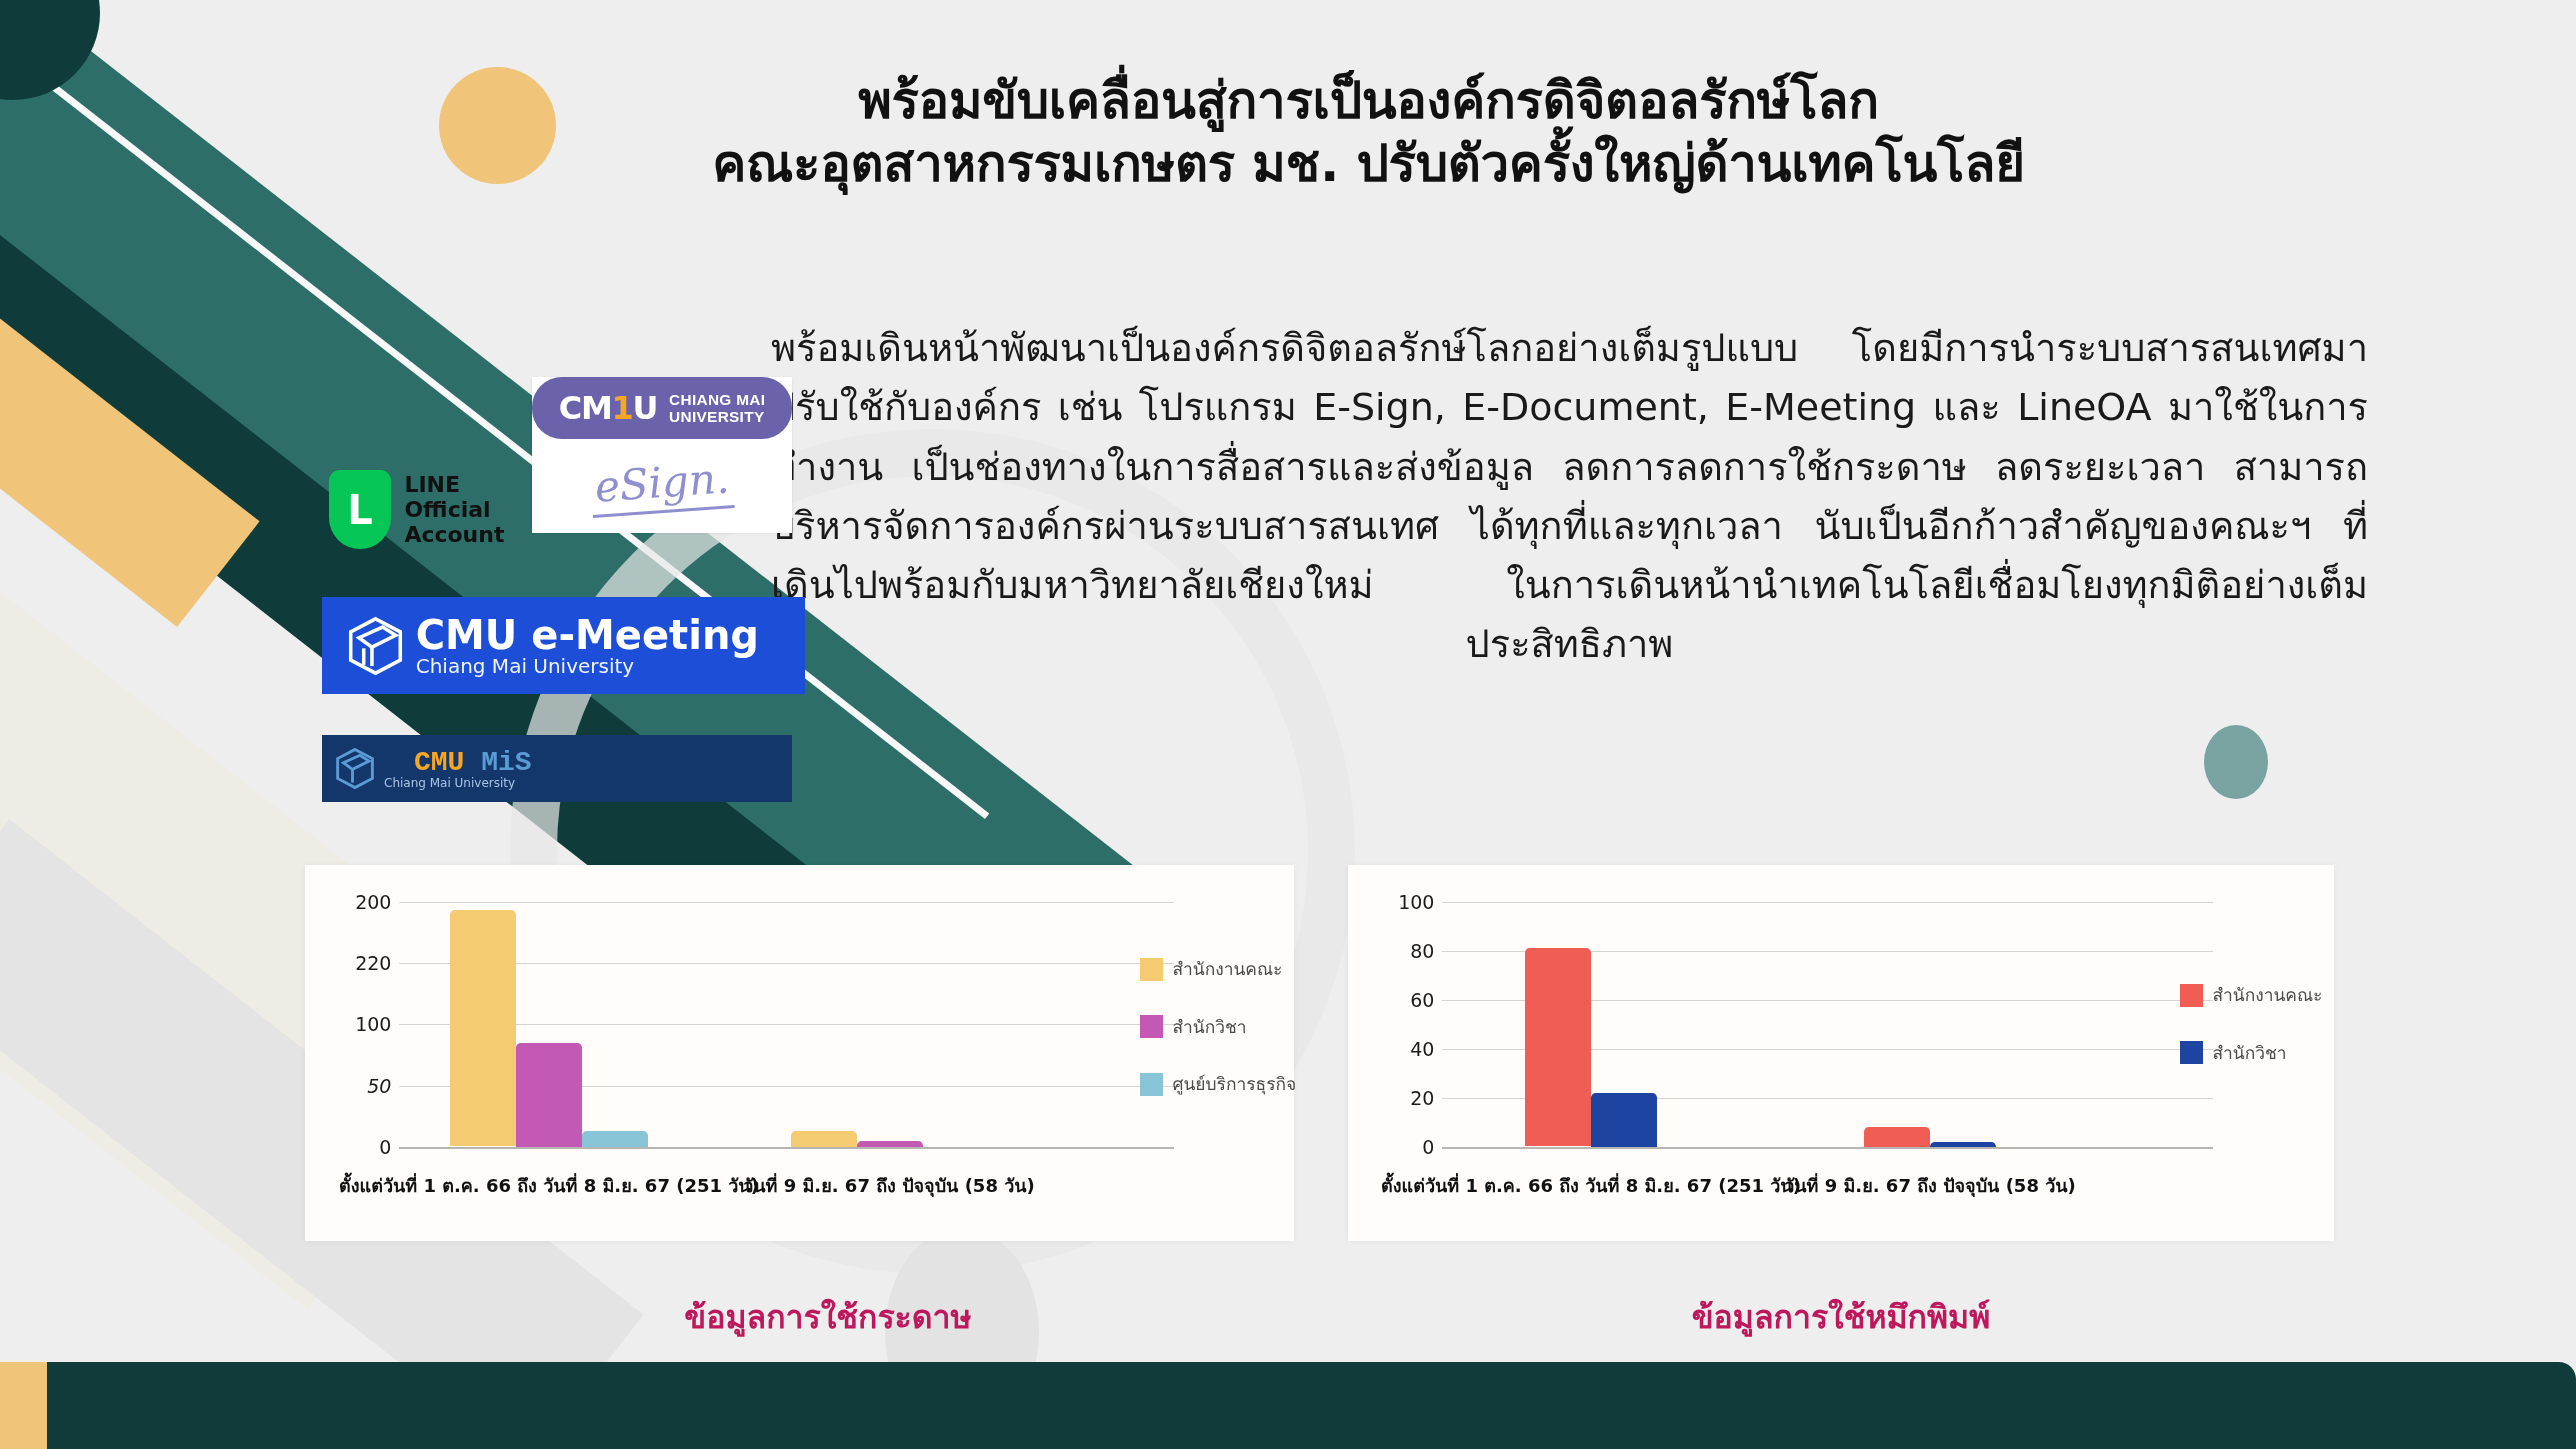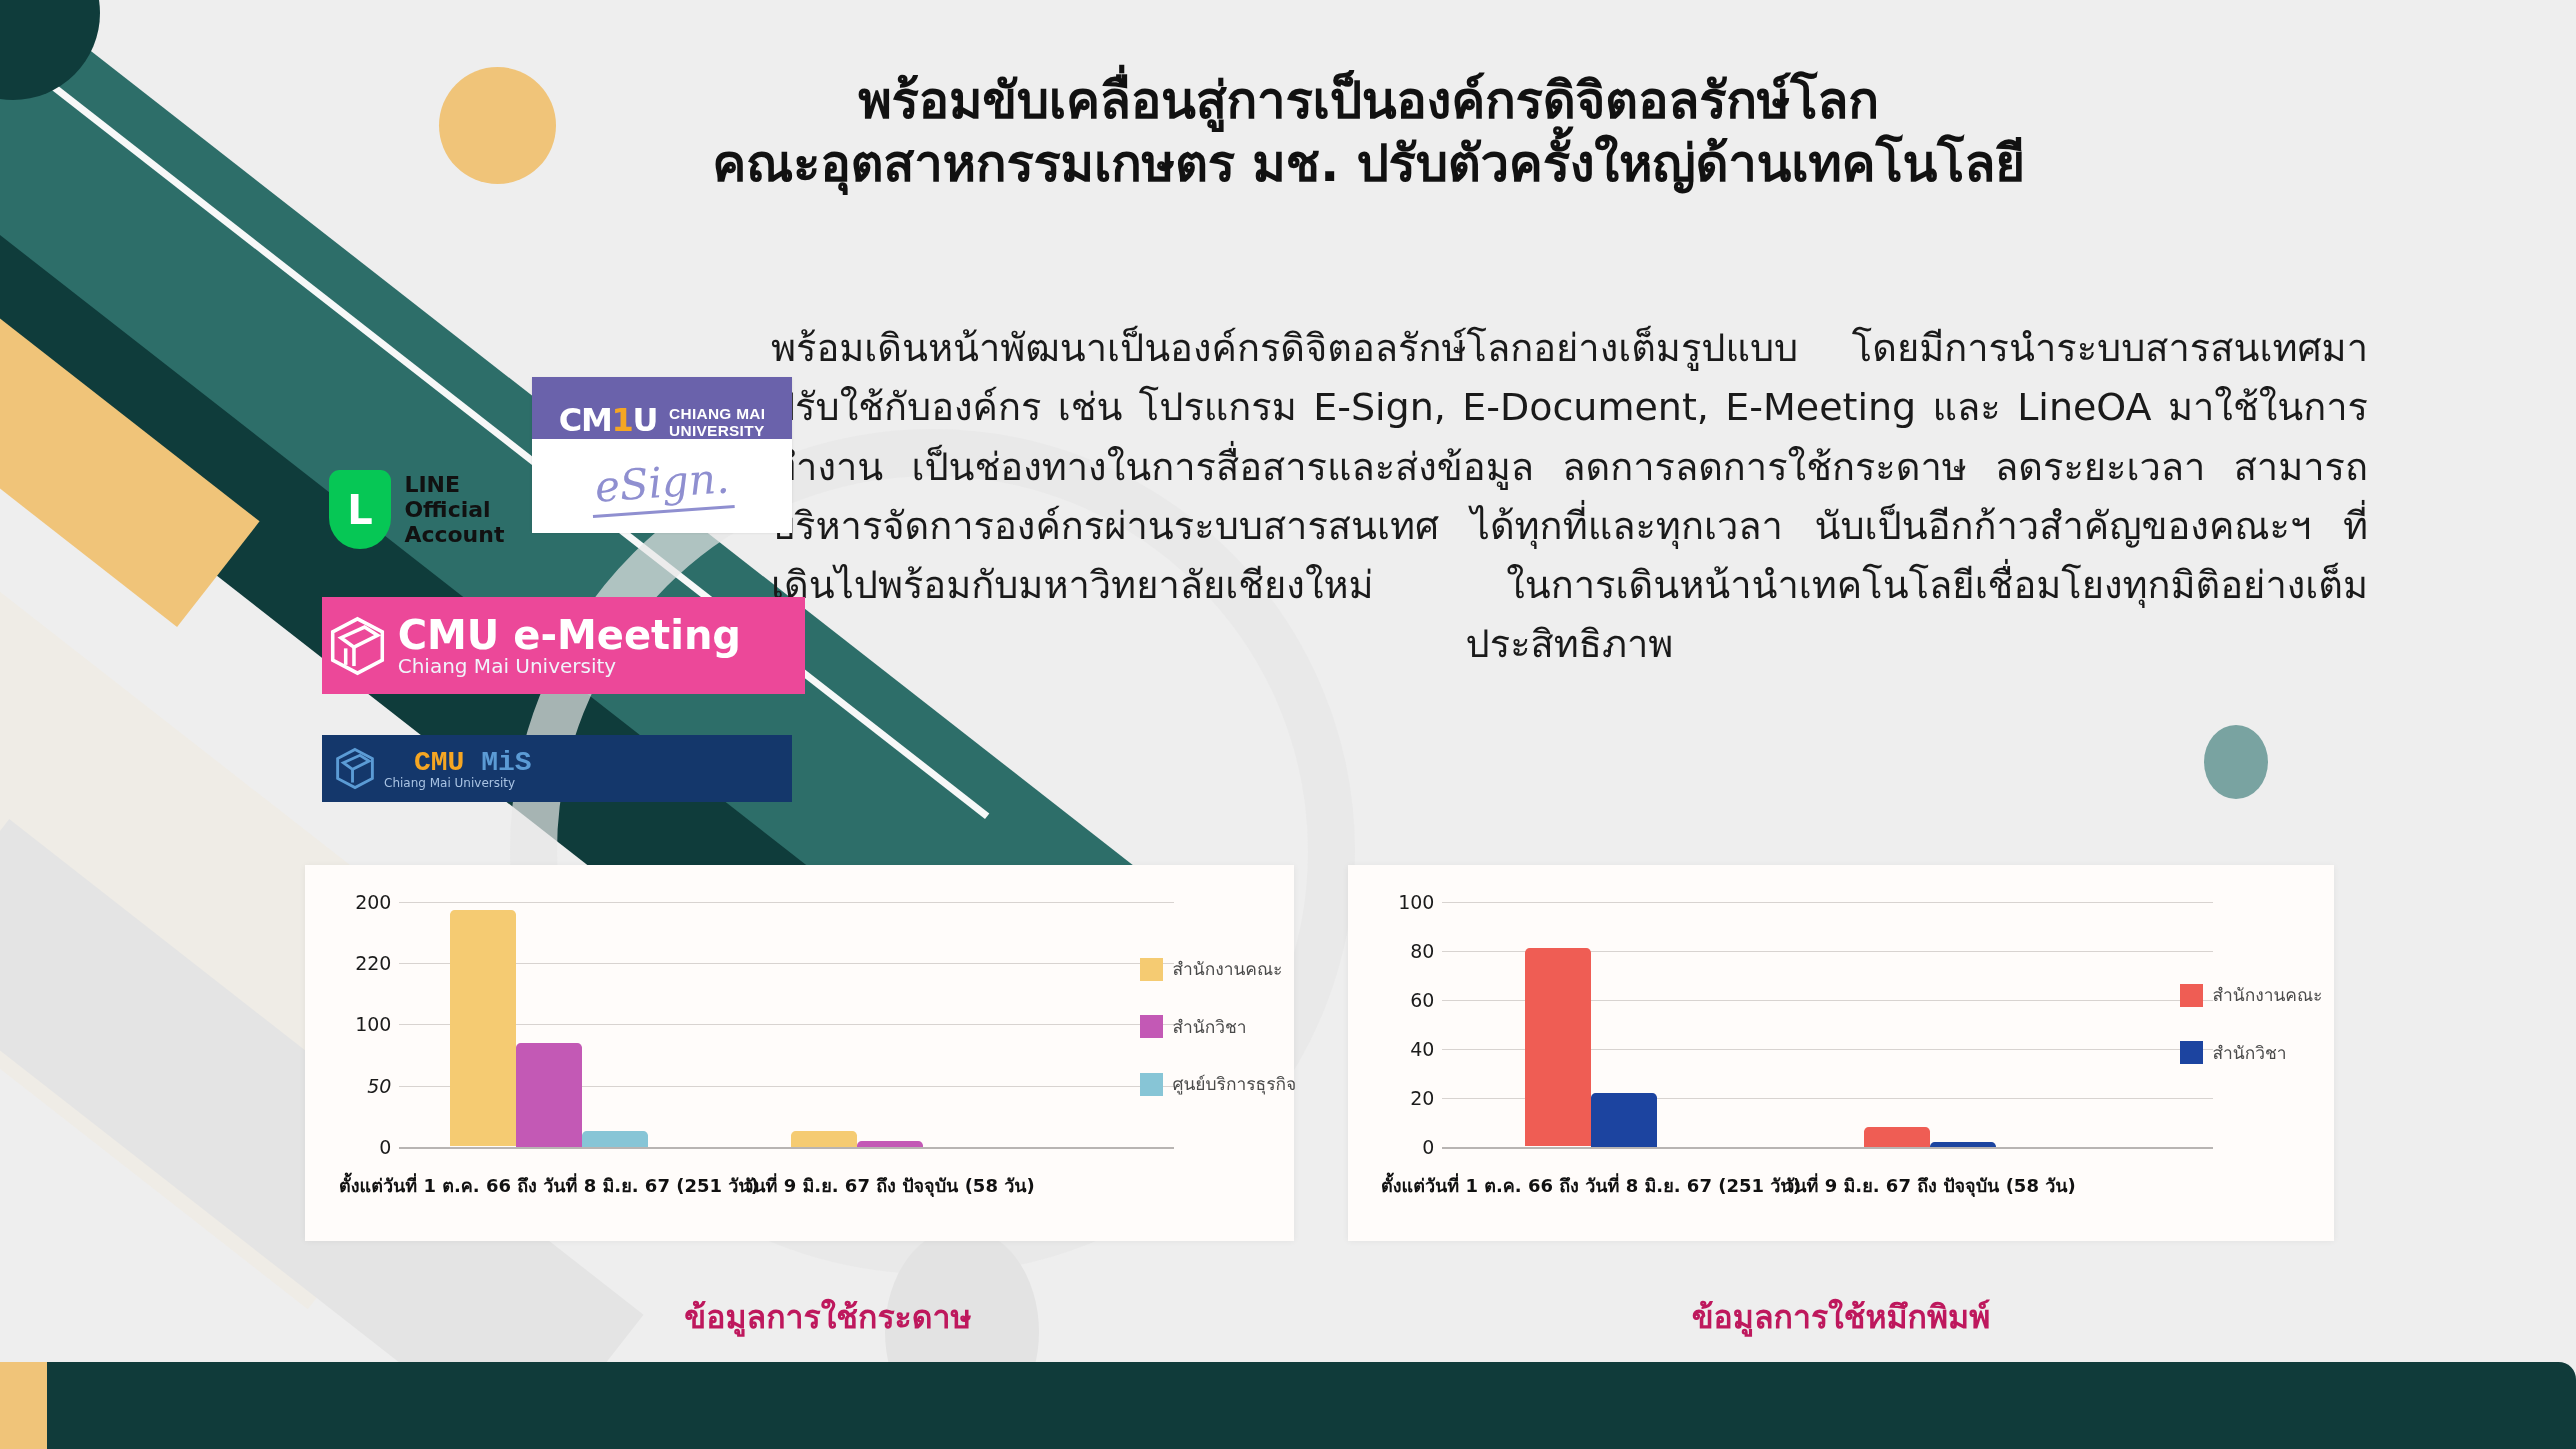--- a/index.html
+++ b/index.html
@@ -132,21 +132,21 @@
 
   
   .logo-cmu {
     position: absolute; left: 532px; top: 377px;
     width: 260px; height: 156px;
     background: #ffffff;
     box-shadow: 0 0.7px 2.7px rgba(0,0,0,.10);
   }
   .logo-cmu-top {
     height: 62px; background: #6a62ab;
-    display: flex; align-items: flex-end; justify-content: center; gap: 12px;
+    display: flex; align-items: center; justify-content: center; gap: 12px; border-radius: 30px;
   }
   .cmu-mark {
     font-family: "DejaVu Sans", sans-serif;
     font-weight: bold; font-size: 32px; color: #ffffff;
     letter-spacing: -1.3px;
   }
   .cmu-mark .one { color: #f5a623; }
   .cmu-words {
     font-family: "Liberation Sans", sans-serif;
     font-weight: bold; font-size: 15.4px; color: #ffffff;
@@ -181,23 +181,23 @@
   }
   .line-words {
     font-family: "DejaVu Sans", sans-serif;
     font-weight: bold; font-size: 22px; color: #111;
     line-height: 1.15;
   }
 
   .logo-emeeting {
     position: absolute; left: 322px; top: 597px;
     width: 483px; height: 97px;
-    background: #ec4899;
+    background: #1d4ed8;
     display: flex; align-items: center; gap: 10.7px;
-    padding-left: 6px;
+    padding-left: 24px;
   }
   .cube-icon { width: 59px; height: 62px; flex: none; }
   .emeeting-text { line-height: 1.02; }
   .emeeting-main {
     font-family: "DejaVu Sans", sans-serif;
     font-weight: bold; font-size: 40px; color: #ffffff;
   }
   .emeeting-sub {
     font-family: "DejaVu Sans", sans-serif;
     font-size: 20px; color: #f0f4fb;

